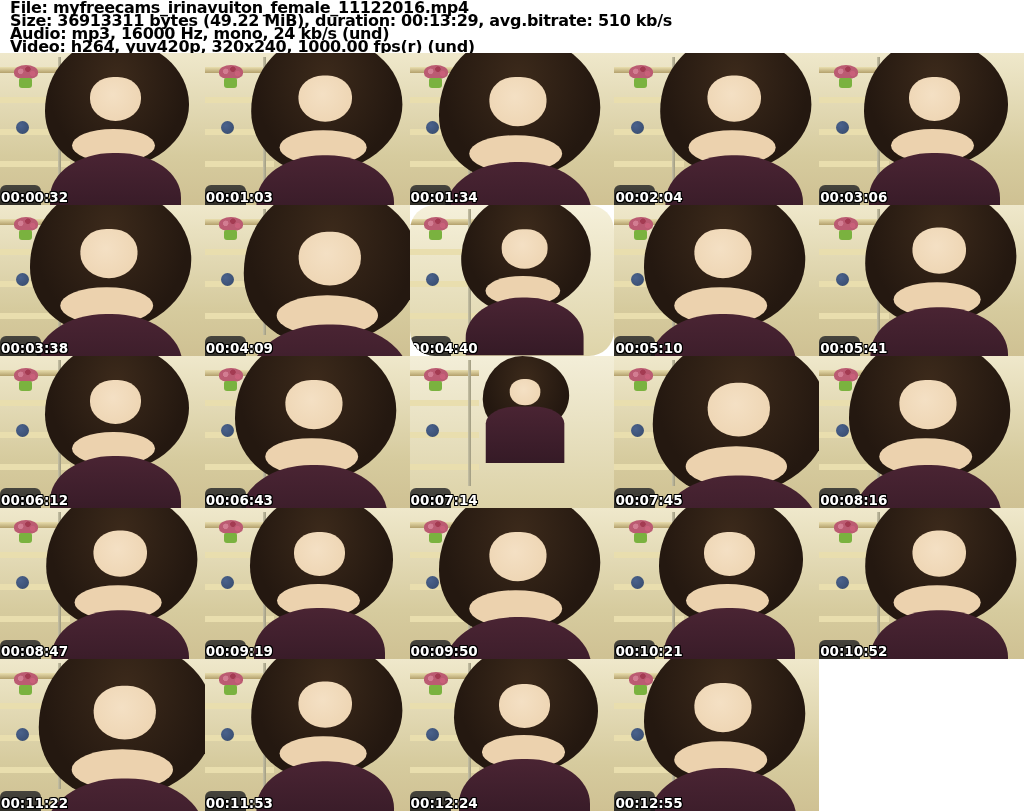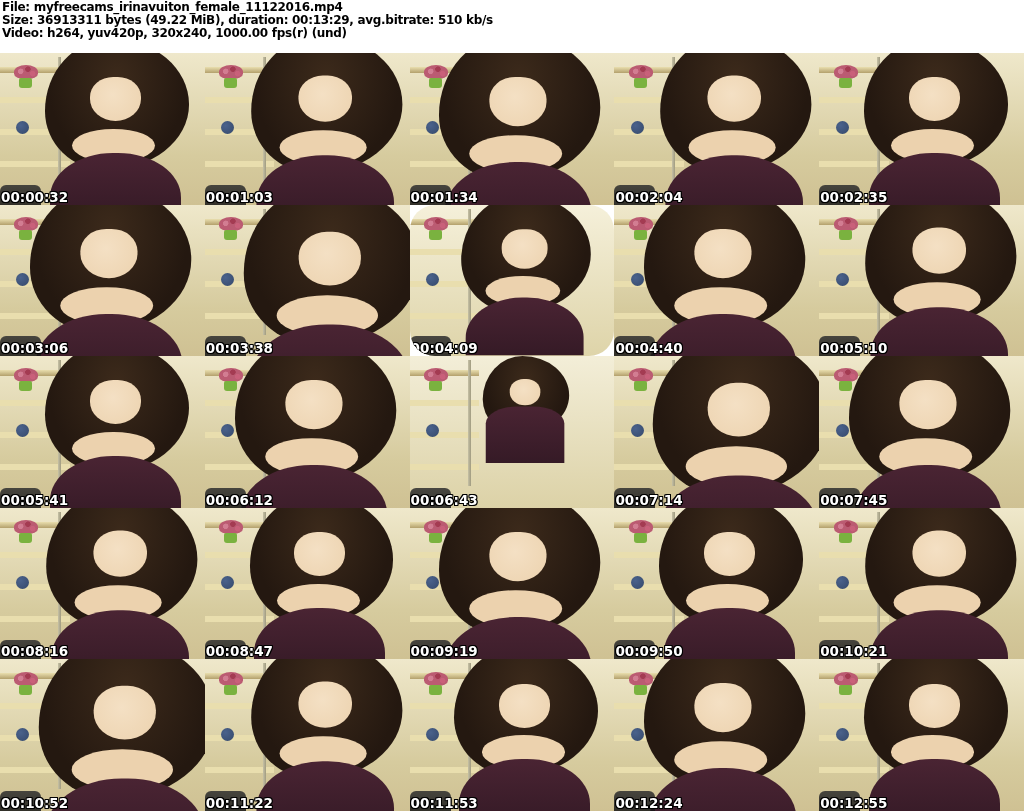--- a/index.html
+++ b/index.html
@@ -3,23 +3,23 @@
 <meta charset="utf-8">
 <style>
   html, body { margin:0; padding:0; background:#ffffff; }
   .sheet {
     position:relative; width:1024px; height:811px; overflow:hidden;
     background:var(--header-bg, #fff);
     font-family:"DejaVu Sans", sans-serif;
   }
   
   .header {
-    box-sizing:border-box; height:53px; padding:1px 0 0 2px;
+    box-sizing:border-box; height:53px; padding:1px 0 0 10px;
     color:var(--header-text,#000);
-    font-weight:bold; font-size:12px; line-height:13px; letter-spacing:-0.3px;
+    font-weight:bold; font-size:16px; line-height:13px; letter-spacing:-0.3px;
     white-space:nowrap;
   }
   
   .grid {
     display:grid; width:1024px; height:758px;
     grid-template-columns:repeat(5,1fr);
     grid-template-rows:repeat(5,1fr);
   }
   .cell {
     position:relative; overflow:hidden;
@@ -105,20 +105,21 @@
   }
 </style>
 </head>
 <body>
 
 <div class="sheet">
 
   <div class="header">
     <div class="hline">File: myfreecams_irinavuiton_female_11122016.mp4</div>
     <div class="hline">Size: 36913311 bytes (49.22 MiB), duration: 00:13:29, avg.bitrate: 510 kb/s</div>
+    <div class="hline">Audio: mp3, 16000 Hz, mono, 24 kb/s (und)</div>
     <div class="hline">Video: h264, yuv420p, 320x240, 1000.00 fps(r) (und)</div>
   </div>
 
   <div class="grid">
       <div class="cell">
     <div class="shelf"></div>
     <div class="flowers"></div>
     <div class="yarn"></div>
     <div class="figure">
       <div class="hair"></div>
@@ -160,33 +161,20 @@
     <div class="flowers"></div>
     <div class="yarn"></div>
     <div class="figure">
       <div class="hair"></div>
       <div class="chest"></div>
       <div class="face"></div>
       <div class="torso"></div>
     </div>
     <div class="chair"></div>
     <div class="timestamp">00:02:04</div>
-  </div>
-      <div class="cell">
-    <div class="shelf"></div>
-    <div class="flowers"></div>
-    <div class="yarn"></div>
-    <div class="figure">
-      <div class="hair"></div>
-      <div class="chest"></div>
-      <div class="face"></div>
-      <div class="torso"></div>
-    </div>
-    <div class="chair"></div>
-    <div class="timestamp">00:02:35</div>
   </div>
       <div class="cell">
     <div class="shelf"></div>
     <div class="flowers"></div>
     <div class="yarn"></div>
     <div class="figure">
       <div class="hair"></div>
       <div class="chest"></div>
       <div class="face"></div>
       <div class="torso"></div>

